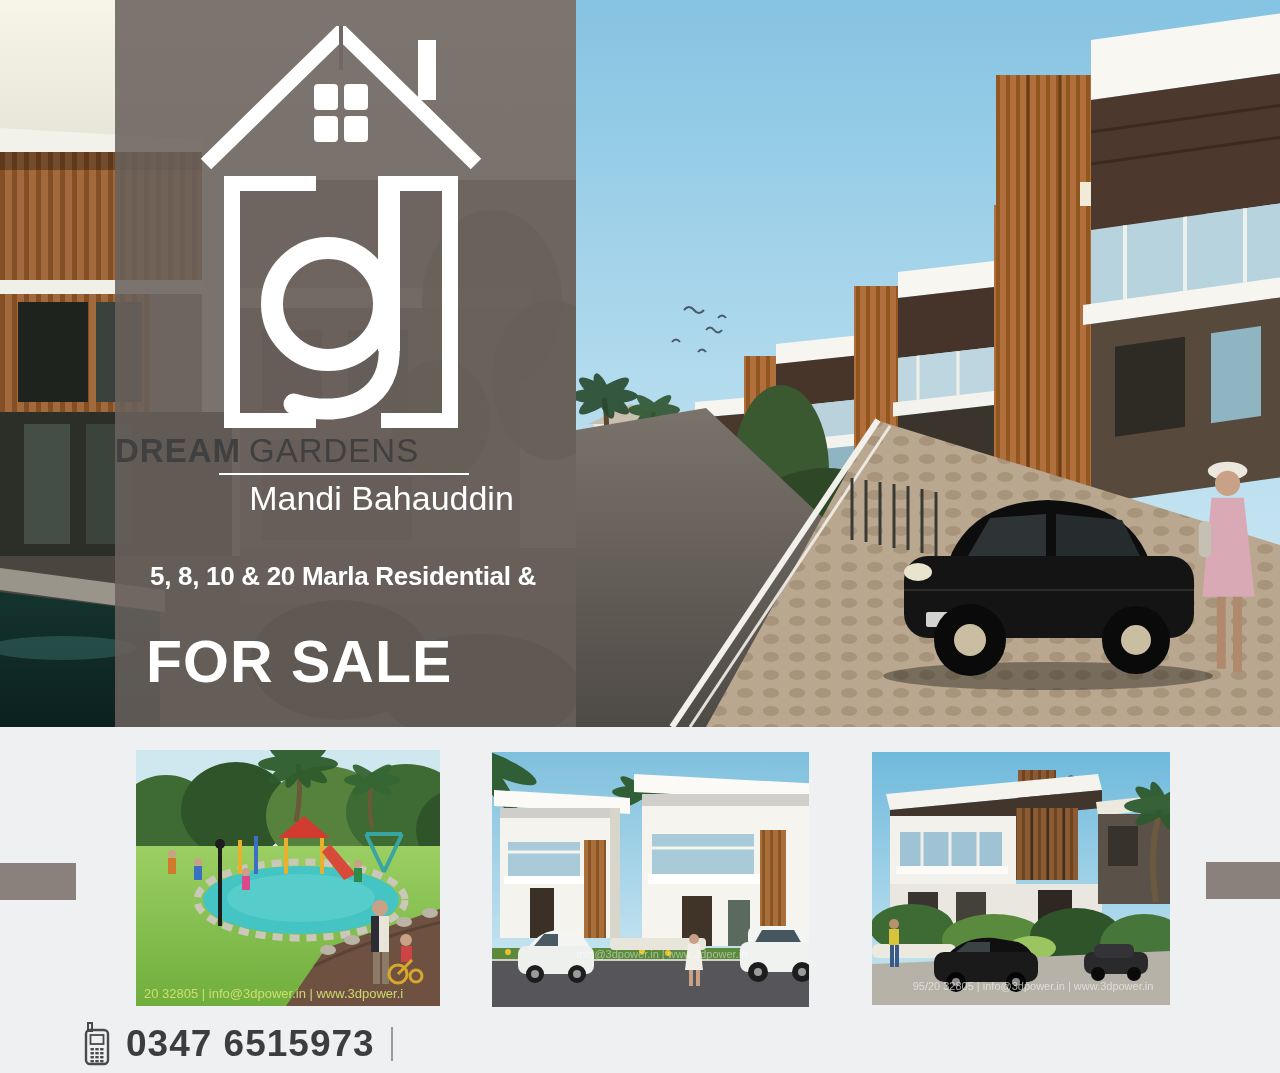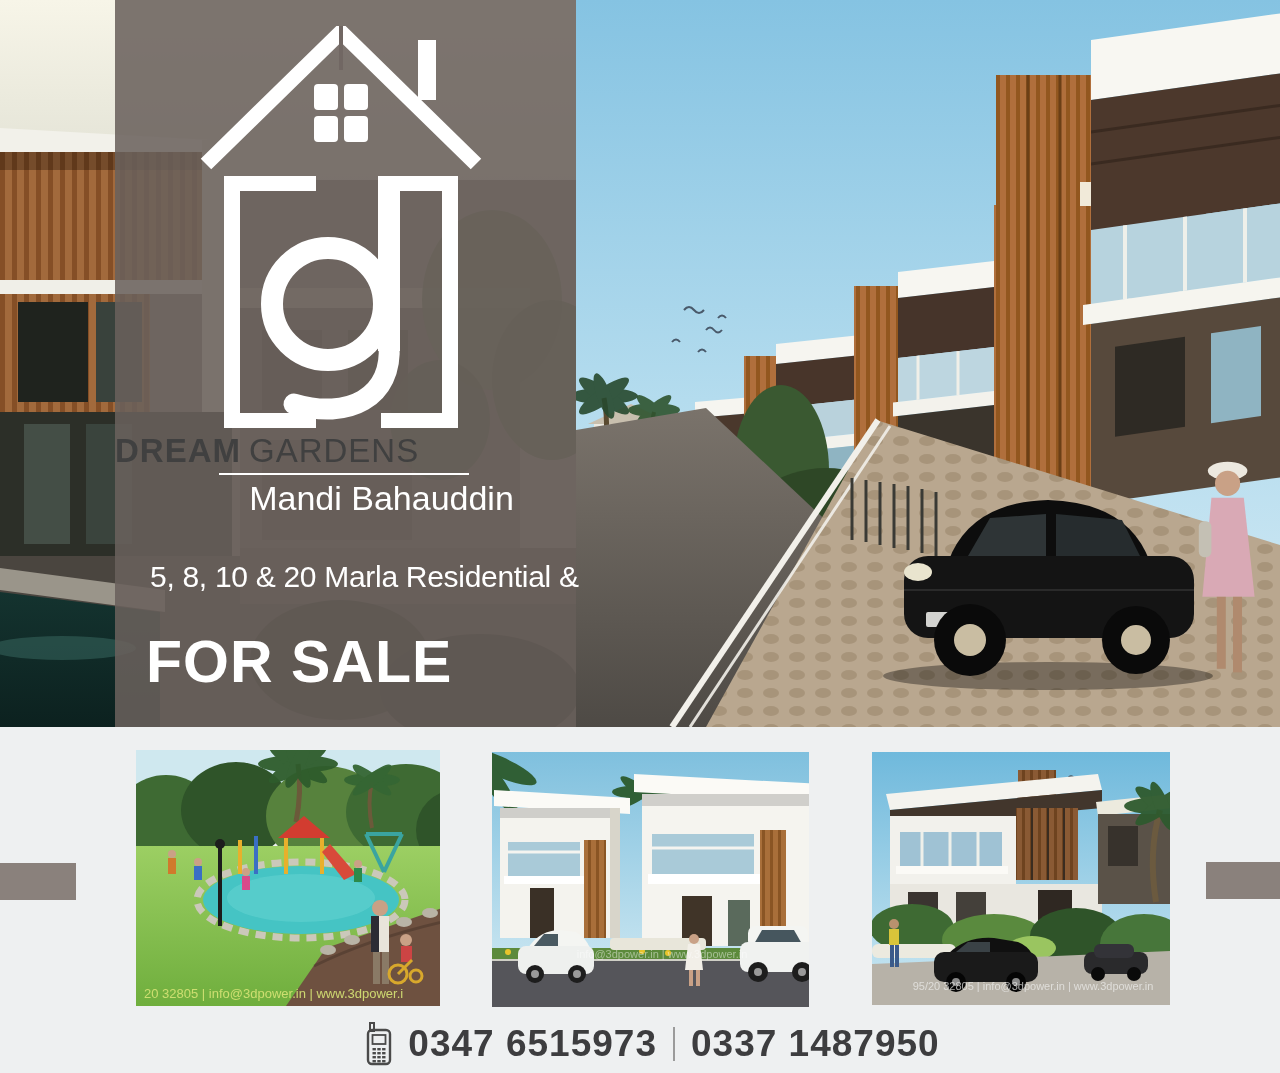--- a/index.html
+++ b/index.html
@@ -23,37 +23,37 @@
   }
   .brand-line .w1{font-weight:bold;}
   .brand-line .w2{font-weight:normal;margin-left:8px;}
   .brand-underline{position:absolute;left:104px;top:473px;width:250px;height:2px;background:#ffffff;}
   .city-line{
     position:absolute;left:0;top:479px;width:461px;text-align:center;
     color:#ffffff;font-size:34px;font-weight:normal;margin-left:36px;
   }
   .offer-text{
     position:absolute;left:35px;top:561px;color:#ffffff;
-    font-size:30px;font-weight:normal;line-height:31px;letter-spacing:-0.3px;white-space:nowrap;
+    font-size:26px;font-weight:bold;line-height:31px;letter-spacing:-0.3px;white-space:nowrap;
   }
   .for-sale{
     position:absolute;left:31px;top:628px;color:#ffffff;
     font-size:59px;font-weight:bold;letter-spacing:1px;white-space:nowrap;
   }
   .accent-rect{position:absolute;background:#8a817c;}
   .accent-left{left:0;top:863px;width:76px;height:37px;}
   .accent-right{left:1206px;top:862px;width:74px;height:37px;}
   .thumb{position:absolute;overflow:hidden;padding-left:24px;}
   .thumb svg{display:block;}
   .t1{left:112px;top:750px;width:328px;height:256px;}
   .t2{left:468px;top:752px;width:341px;height:255px;}
   .t3{left:848px;top:752px;width:322px;height:253px;text-align:center;}
   .contact-bar{
     position:absolute;left:0;top:1018px;width:1280px;height:52px;
-    display:flex;align-items:center;justify-content:center;padding-left:26px;
+    display:flex;align-items:center;justify-content:flex-start;padding-left:84px;
   }
   .contact-bar .num{
     color:#3d3d3f;font-size:37px;font-weight:bold;letter-spacing:1px;white-space:nowrap;
   }
   .contact-sep{width:2px;height:34px;background:#9b9b9b;margin:0 16px;}
   .phone-glyph{margin-right:16px;}
   .wm{font-family:"Liberation Sans",sans-serif;}
 </style>
 </head>
 <body>
@@ -612,16 +612,15 @@
         <rect x="6.5" y="34" width="3.4" height="2.4"></rect>
           <rect x="11.3" y="34" width="3.4" height="2.4"></rect>
           <rect x="16.1" y="34" width="3.4" height="2.4"></rect>
         <rect x="6.5" y="38" width="3.4" height="2.4"></rect>
           <rect x="11.3" y="38" width="3.4" height="2.4"></rect>
           <rect x="16.1" y="38" width="3.4" height="2.4"></rect>
       </g>
     </svg>
     <span class="num">0347 6515973</span>
     <div class="contact-sep"></div>
-    <span class="num">0337 1487950</span>
   </div>
 
 </div>
 
 </body></html>

